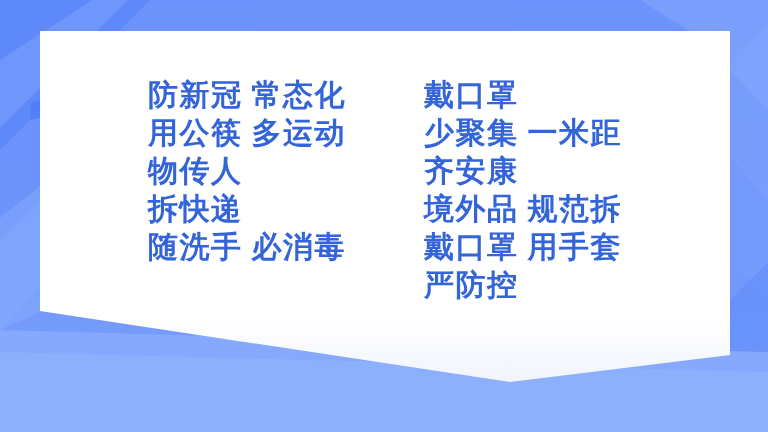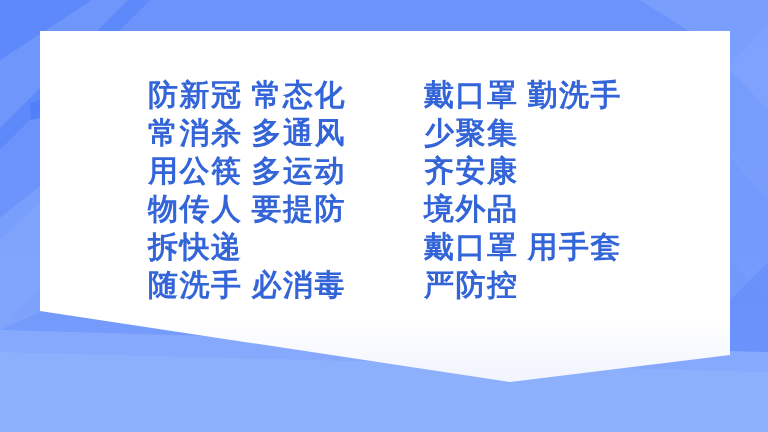--- a/index.html
+++ b/index.html
@@ -123,53 +123,49 @@
   </div>
 
   <div class="content">
 
     <div class="col">
       <div class="slogan-line">
         <span class="phrase-a">防新冠</span>
         <span class="phrase-b">常态化</span>
       </div>
       <div class="slogan-line">
-        <span class="phrase-a">常消杀</span>
-        <span class="phrase-b">多通风</span>
-      </div>
-      <div class="slogan-line">
         <span class="phrase-a">用公筷</span>
         <span class="phrase-b">多运动</span>
       </div>
       <div class="slogan-line">
         <span class="phrase-a">物传人</span>
-        <span class="phrase-b">要提防</span>
       </div>
       <div class="slogan-line">
         <span class="phrase-b">拆快递</span>
       </div>
       <div class="slogan-line">
         <span class="phrase-a">随洗手</span>
         <span class="phrase-b">必消毒</span>
       </div>
     </div>
 
     <div class="col">
       <div class="slogan-line">
         <span class="phrase-a">戴口罩</span>
-        <span class="phrase-b">勤洗手</span>
       </div>
       <div class="slogan-line">
         <span class="phrase-a">少聚集</span>
+        <span class="phrase-b">一米距</span>
       </div>
       <div class="slogan-line">
         <span class="phrase-b">齐安康</span>
       </div>
       <div class="slogan-line">
         <span class="phrase-a">境外品</span>
+        <span class="phrase-b">规范拆</span>
       </div>
       <div class="slogan-line">
         <span class="phrase-a">戴口罩</span>
         <span class="phrase-b">用手套</span>
       </div>
       <div class="slogan-line">
         <span class="phrase-a">严防控</span>
       </div>
     </div>
 

